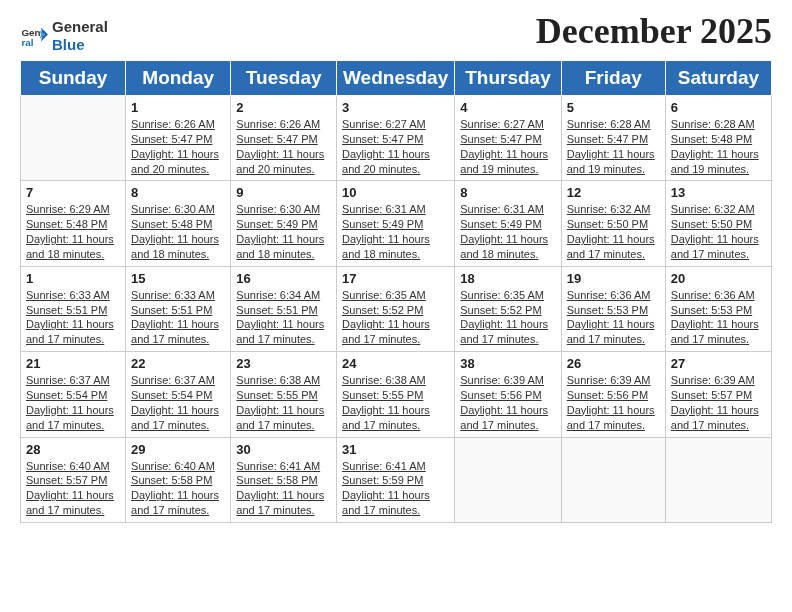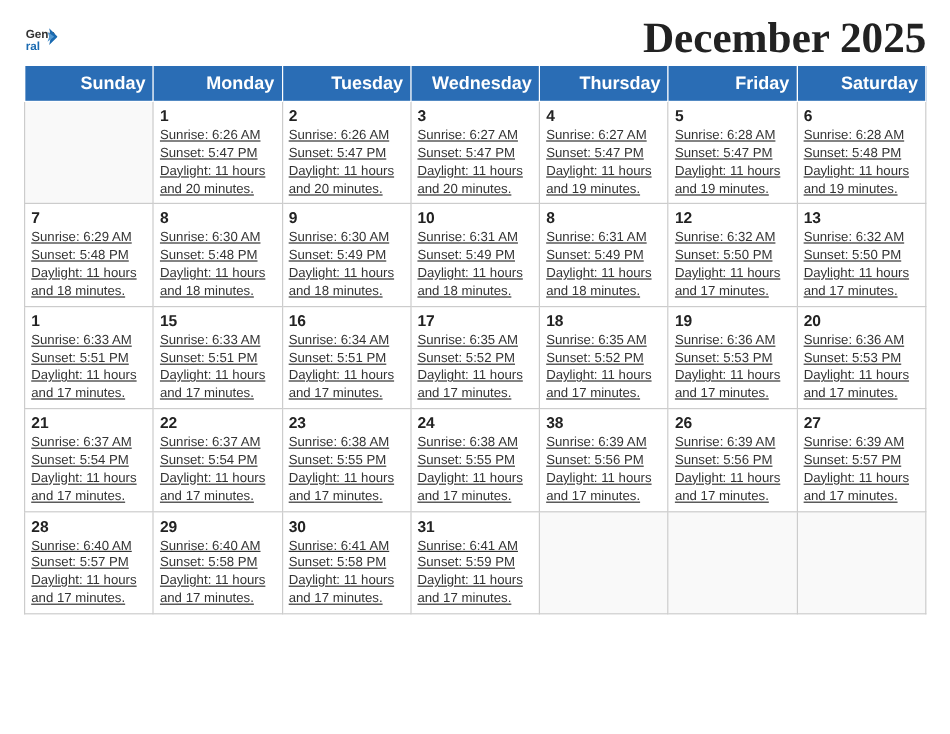--- a/index.html
+++ b/index.html
@@ -36,23 +36,23 @@
       margin-bottom: 8px;
     }
     .calendar-table {
       width: 100%;
       border-collapse: collapse;
       font-size: 11px;
     }
     .calendar-table th {
       background-color: #2a6db5;
       color: #fff;
-      text-align: right;
+      text-align: center;
       padding: 6px 6px;
-      font-size: 15px;
+      font-size: 19px;
       font-weight: bold;
       border: 1px solid #fff;
     }
     .calendar-table td {
       border: 1px solid #ccc;
       vertical-align: top;
       padding: 4px 5px;
       width: 14.28%;
       height: 80px;
       background: #fff;
@@ -78,20 +78,28 @@
 <body>
 
 <div style="display:flex; align-items:flex-start; margin-bottom:2px;">
   <div class="logo-area" style="padding-top:8px;">
     <svg class="logo-icon" viewBox="0 0 40 40">
       <text x="2" y="20" font-size="14" font-weight="bold" fill="#333">Gene</text>
       <text x="2" y="34" font-size="14" font-weight="bold" fill="#1a6ab1">ral</text>
       <polygon points="30,8 40,18 30,28 32,18" fill="#1a6ab1"></polygon>
       <polygon points="28,12 36,18 28,24 30,18" fill="#5599d1"></polygon>
     </svg>
+    <div>
+      <div style="font-size:15px; font-weight:bold; line-height:1.2;">
+        <span style="color:#333;">General</span>
+      </div>
+      <div style="font-size:15px; font-weight:bold; line-height:1.2;">
+        <span style="color:#1a6ab1;">Blue</span>
+      </div>
+    </div>
   </div>
   <div class="header-right">
     <div class="month-title">December 2025</div>
   </div>
 </div>
 
 <table class="calendar-table">
   <thead>
     <tr id="header-row">
         <th>Sunday</th>

